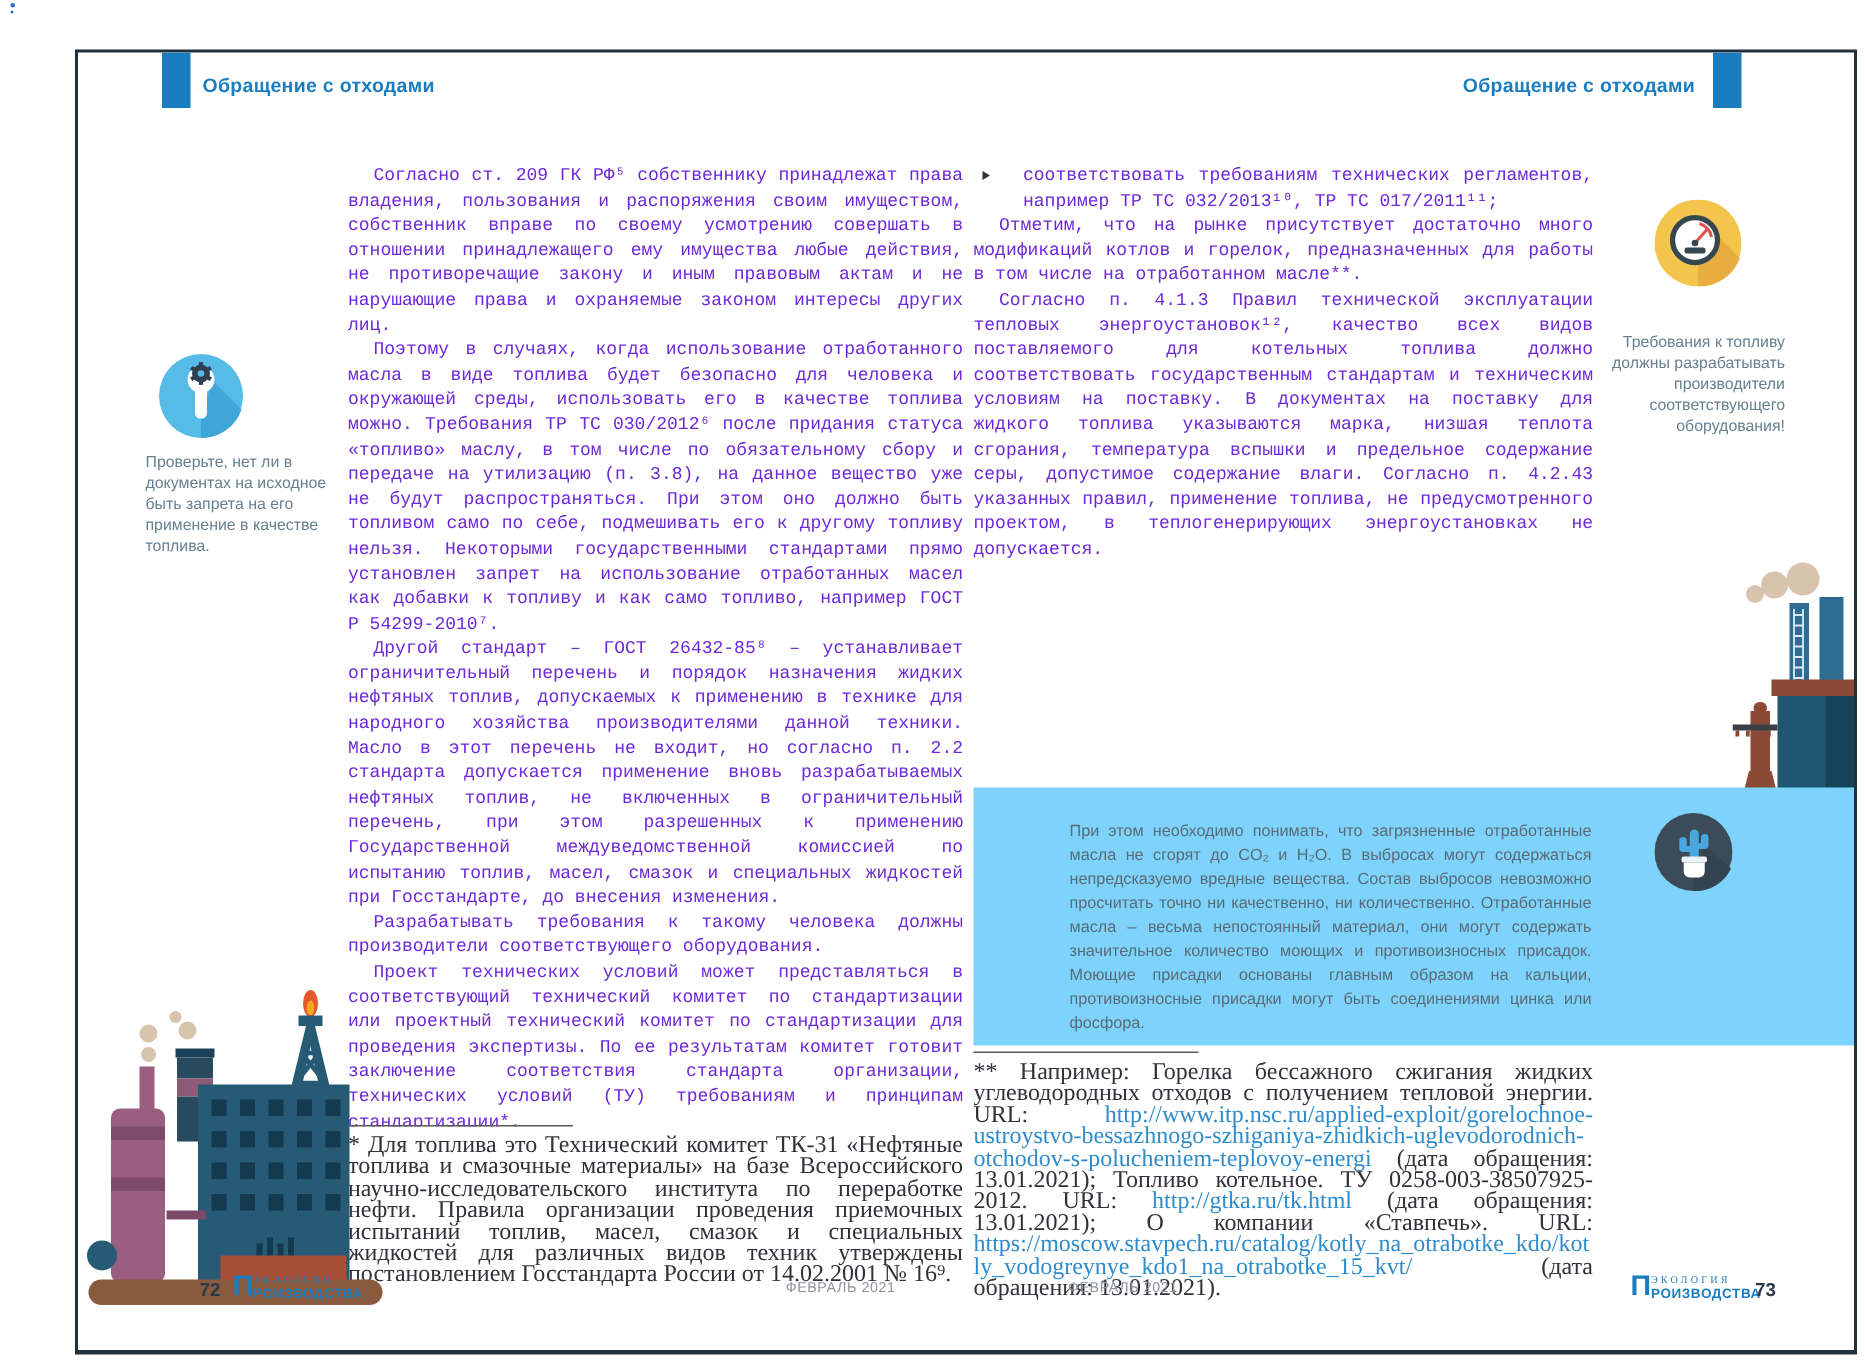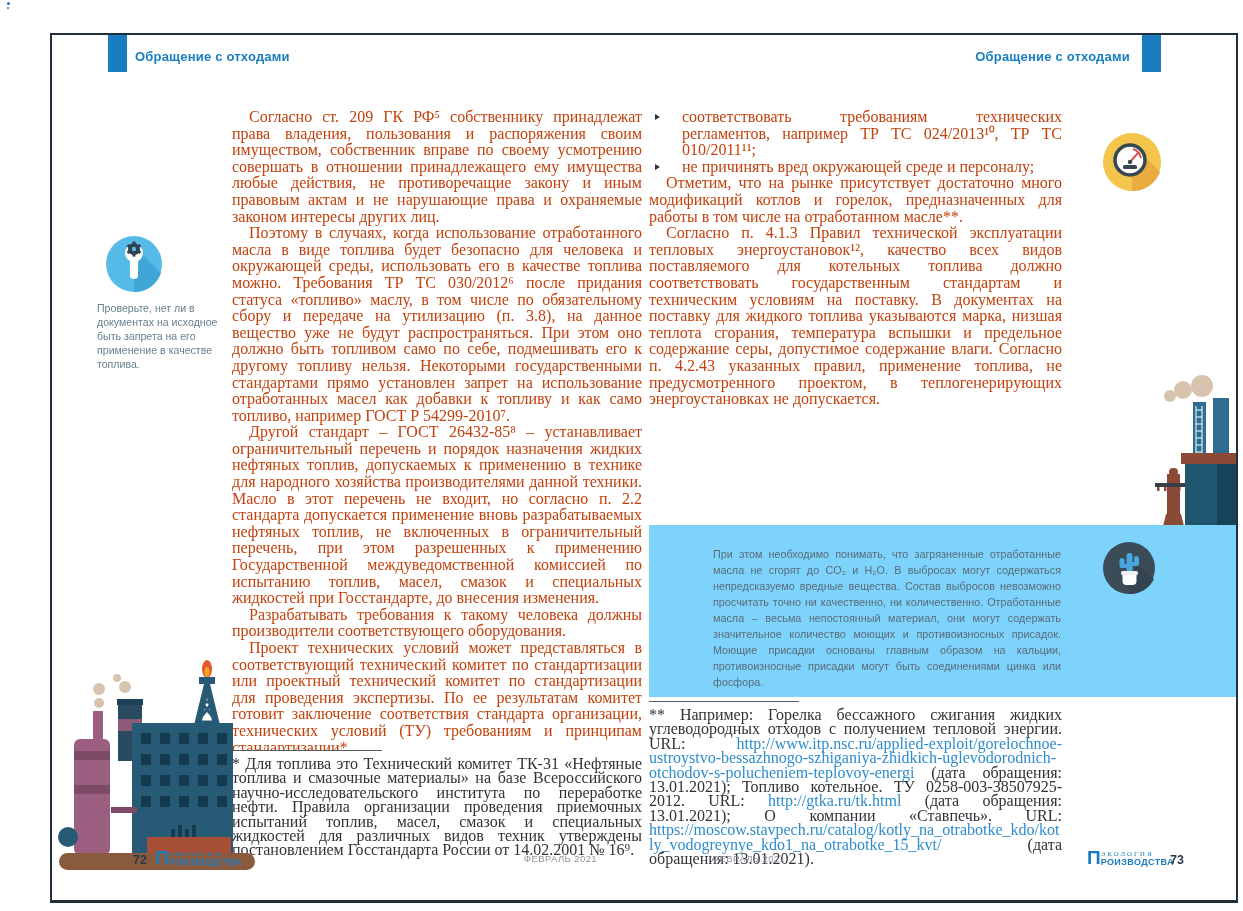--- a/index.html
+++ b/index.html
@@ -11,23 +11,23 @@
   .spread{position:absolute;left:50px;top:33px;width:1188px;height:870px;background:#ffffff;
           border:2px solid #22303e;border-bottom-width:3px;box-sizing:border-box;overflow:hidden;}
 
   
   .tab{position:absolute;top:0;width:19px;height:37px;background:#1a7dc0;}
   .tab-left{left:56px;} .tab-right{left:1090px;}
   .running-head{position:absolute;top:14px;font-size:13px;font-weight:bold;color:#1a7dc0;letter-spacing:.2px;}
   .head-left{left:83px;} .head-right{right:106px;text-align:right;}
 
   
-  .col{position:absolute;top:74px;color:#c2410c;
-       font-family:Liberation Serif, serif;
-       font-size:16px;line-height:16.6px;text-align:justify;}
+  .col{position:absolute;top:74px;color:#6d28d9;
+       font-family:Liberation Mono, monospace;
+       font-size:12px;line-height:16.6px;text-align:justify;}
   .col-left{left:180px;width:410px;height:642px;overflow:hidden;}
   .col-right{left:597px;width:413px;height:415px;overflow:hidden;}
   .col p{margin:0;text-indent:17px;}
 
   
   .bullets{margin:0 0 0 0;}
   .bullet-row{display:flex;align-items:flex-start;}
   .bullet-marker{flex:0 0 auto;width:0;height:0;border-left:5px solid #303237;
                  border-top:3.5px solid transparent;border-bottom:3.5px solid transparent;
                  margin:5px 0 0 6px;}
@@ -203,42 +203,39 @@
         <span class="logo-top">ЭКОЛОГИЯ</span>
         <span class="logo-bottom">РОИЗВОДСТВА</span>
       </span>
     </div>
     <div class="footer-item date date-left">ФЕВРАЛЬ 2021</div>
 
     <div class="col col-right">
       <div class="bullets">
         <div class="bullet-row">
           <span class="bullet-marker"></span>
-          <span class="bullet-text">соответствовать требованиям технических регламентов, например ТР ТС 024/2013¹⁰, ТР ТС 010/2011¹¹;</span>
-        </div>
-        <div class="bullet-row">
-          <span class="bullet-marker"></span>
-          <span class="bullet-text">не причинять вред окружающей среде и персоналу;</span>
+          <span class="bullet-text">соответствовать требованиям технических регламентов, например ТР ТС 032/2013¹⁰, ТР ТС 017/2011¹¹;</span>
         </div>
       </div>
       <p>Отметим, что на рынке присутствует достаточно много модификаций котлов и горелок, предназначенных для работы в том числе на отработанном масле**.</p>
       <p>Согласно п. 4.1.3 Правил технической эксплуатации тепловых энергоустановок¹², качество всех видов поставляемого для котельных топлива должно соответствовать государственным стандартам и техническим условиям на поставку. В документах на поставку для жидкого топлива указываются марка, низшая теплота сгорания, температура вспышки и предельное содержание серы, допустимое содержание влаги. Согласно п. 4.2.43 указанных правил, применение топлива, не предусмотренного проектом, в теплогенерирующих энергоустановках не допускается.</p>
     </div>
 
     <div class="side-icon icon-gauge">
       <svg width="58" height="58" viewBox="0 0 58 58">
         <circle cx="29" cy="29" r="29" fill="#f4c54d"></circle>
         <path d="M38,20 L57,39 A29,29 0 0 1 29,58 L29,40 Z" fill="#e9ad3f"></path>
         <circle cx="27" cy="27" r="15" fill="#ffffff" stroke="#37474f" stroke-width="3.5"></circle>
         <path d="M30,16 A12,12 0 0 1 38,25" fill="none" stroke="#d9534f" stroke-width="2"></path>
         <line x1="27" y1="29" x2="35" y2="20" stroke="#d9534f" stroke-width="2"></line>
         <circle cx="27" cy="29" r="2.2" fill="#37474f"></circle>
         <rect x="20" y="32" width="14" height="4" rx="1.5" fill="#37474f"></rect>
       </svg>
     </div>
+    <div class="side-note note-right">Требования к топливу должны разрабатывать производители соответствующего оборудования!</div>
 
     <div class="illus-right">
       <svg width="85" height="152" viewBox="0 0 85 152">
         <circle cx="28" cy="16" r="9" fill="#d8c4ae"></circle>
         <circle cx="47" cy="12" r="11" fill="#d8c4ae"></circle>
         <circle cx="15" cy="22" r="6" fill="#d8c4ae"></circle>
         <rect x="38" y="28" width="13" height="54" fill="#2e6d92"></rect>
         <rect x="58" y="24" width="16" height="58" fill="#2e6d92"></rect>
         <g stroke="#dcebf3" stroke-width="1.2">
           <line x1="41" y1="32" x2="41" y2="80"></line>

